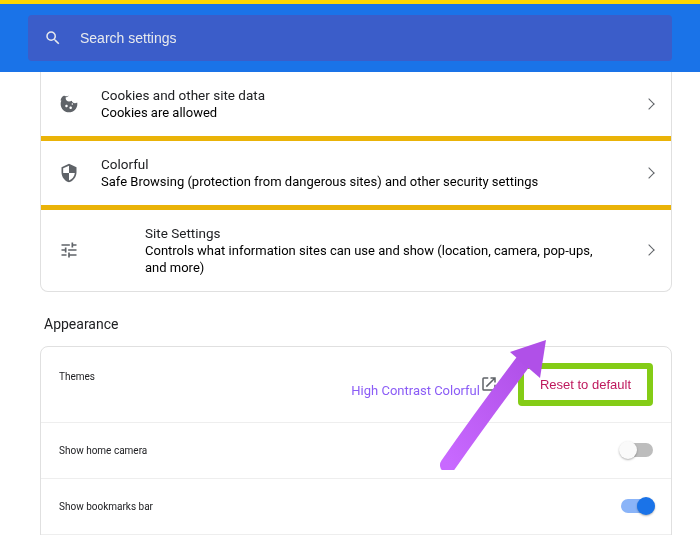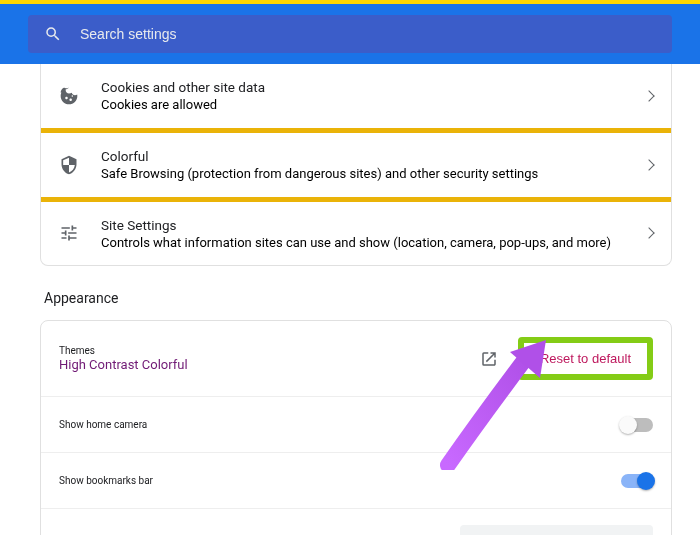--- a/index.html
+++ b/index.html
@@ -1,57 +1,57 @@
 <!DOCTYPE html>
 <html><head>
 <meta charset="utf-8">
 <style>
   * { box-sizing: border-box; margin: 0; padding: 0; }
   html, body { width: 700px; height: 535px; font-family: Roboto, Arial, sans-serif; background: #fff; }
   .yellow-strip { height: 4px; background: #ffd600; }
   .search-area { background: #1a73e8; padding: 11px 28px 11px 28px; }
   .search-bar {
-    background: #3b5dc9; border-radius: 4px; height: 38px;
+    background: #3b5dc9; border-radius: 4px; height: 46px;
     display: flex; align-items: center; padding: 0 16px;
     color: #e8eaed;
   }
   .search-bar svg { width: 18px; height: 18px; fill: #e8eaed; margin-right: 18px; flex-shrink:0; }
   .search-input {
     background: transparent; border: none; outline: none; color: #e8eaed;
     font-size: 14px; flex: 1;
   }
   .search-input::placeholder { color: #e8eaed; }
   .content { padding: 0 28px 0 40px; }
   .card {
     border: 1px solid #e0e0e0; border-radius: 8px; margin-top: 0;
     background: #fff; overflow: hidden;
   }
   .card.first { border-top: none; border-top-left-radius: 0; border-top-right-radius: 0; }
   .row {
     display: flex; align-items: center; padding: 14px 18px;
     border-bottom: 5px solid #eab308; cursor: pointer; position: relative;
   }
-  .row:last-child { border-bottom: none; }
+  .row:last-child { border-bottom: none; gap: 44px; }
   .row-icon {
     width: 20px; height: 20px; margin-right: 22px; fill: #5f6368; flex-shrink:0;
   }
   .row-text { flex: 1; }
   .row-title { font-size: 13.5px; color: #202124; line-height: 1.35; }
   .row-sub { font-size: 13px; color: #000000; line-height: 1.35; margin-top: 0; }
   .chevron { width: 8px; height: 8px; border-right: 1.5px solid #5f6368; border-bottom: 1.5px solid #5f6368; transform: rotate(-45deg); flex-shrink:0; }
   .section-header { font-size: 14px; color: #202124; margin: 24px 0 14px 4px; }
   .appearance-card { border: 1px solid #e0e0e0; border-radius: 8px; }
   .arow {
     display: flex; align-items: center; padding: 16px 18px;
     border-bottom: 1px solid #eee; min-height: 56px;
   }
   .arow:last-child { border-bottom: none; }
   .arow-text { flex: 1; }
   .arow-title { font-size: 10px; color: #202124; }
-  .arow-sub { font-size: 13px; color: #701a75; margin-top: 1px; }
+  .arow-sub { font-size: 13px; color: #8b5cf6; margin-top: 1px; text-align: right; }
   .launch-icon { width: 18px; height: 18px; fill: #5f6368; margin-right: 20px; cursor: pointer; flex-shrink:0;}
   .reset-btn {
     border: 6px solid #84cc16; background: #fff; border-radius: 4px;
     color: #be185d; font-size: 13px; padding: 8px 16px; cursor: pointer;
     font-weight: 500;
   }
   .toggle { width: 32px; height: 14px; border-radius: 7px; position: relative; cursor:pointer; flex-shrink:0;}
   .toggle.off { background: #bdbdbd; }
   .toggle.on { background: #8ab4f8; }
   .knob { width: 18px; height: 18px; border-radius: 50%; position: absolute; top: -2px; box-shadow: 0 1px 2px rgba(0,0,0,.3); background:#fff;}

